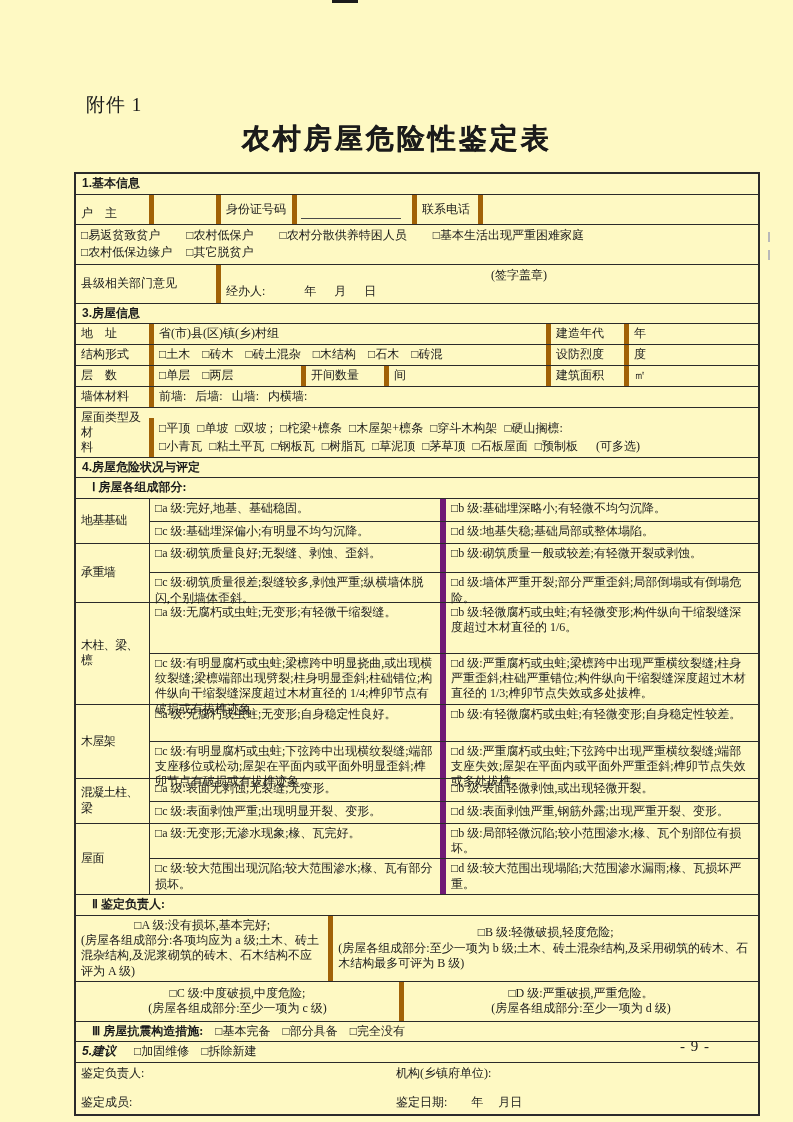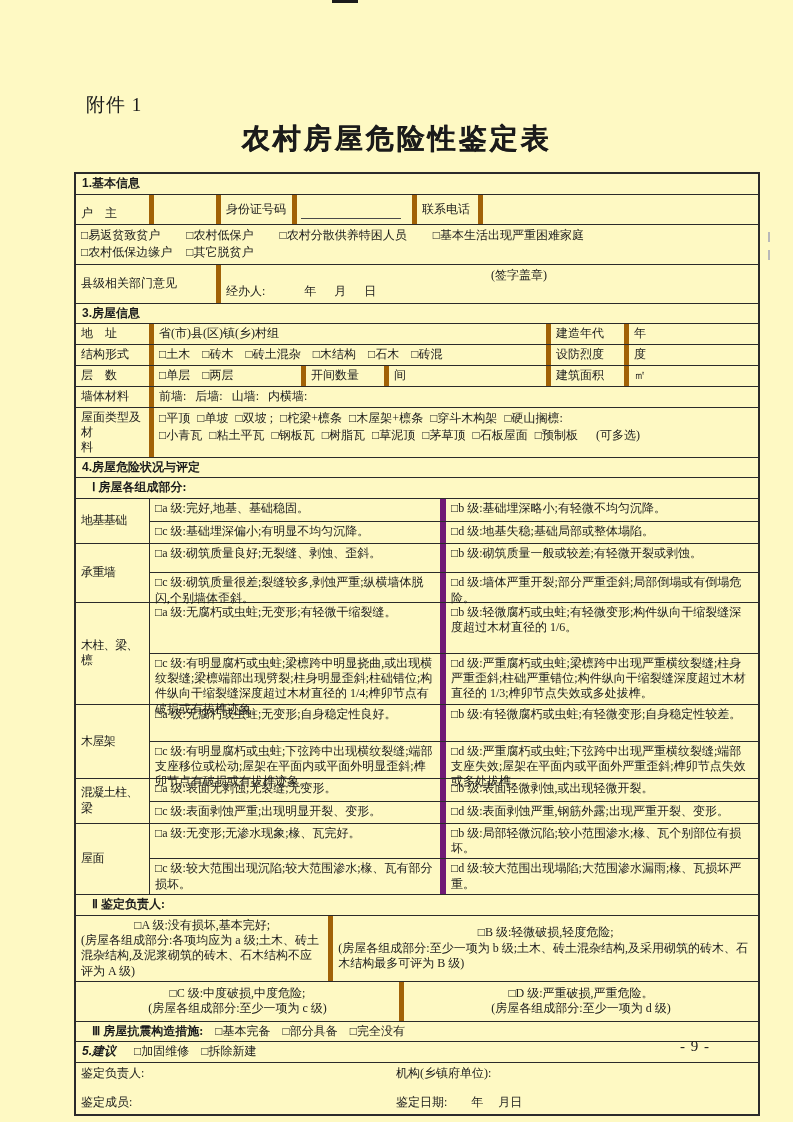--- a/index.html
+++ b/index.html
@@ -49,21 +49,21 @@
   .county-body{display:flex;flex-direction:column;justify-content:center;min-height:38px;}
 
   
   .w-lab{width:73px;}
   .w-year{width:78px;}
   .w-unit{width:134px;}
   .w-floorsopt{width:152px;}
   .w-bays{width:83px;}
   .rooflabel{flex-direction:column;align-items:flex-start;justify-content:center;line-height:1.25;}
   .minh21{min-height:21px;}
-  .minh34{min-height:34px;}
+  .minh34{min-height:34px;align-items:flex-end;}
 
   
   .comp{display:flex;align-items:stretch;border-top:1px solid #2b2b2b;}
   .comp-label{width:73px;display:flex;align-items:center;padding:2px 2px 2px 5px;letter-spacing:-0.6px;}
   .comp-body{flex:1;display:flex;flex-direction:column;border-left:1px solid #2b2b2b;}
   .comp-row{display:flex;border-top:1px solid #2b2b2b;min-height:22px;flex:1;}
   .comp-row:first-child{border-top:none;}
   .cell-l{width:290px;padding:2px 5px;}
   .cell-r{flex:1;padding:2px 5px;border-left:6px solid #701a75;}
 

